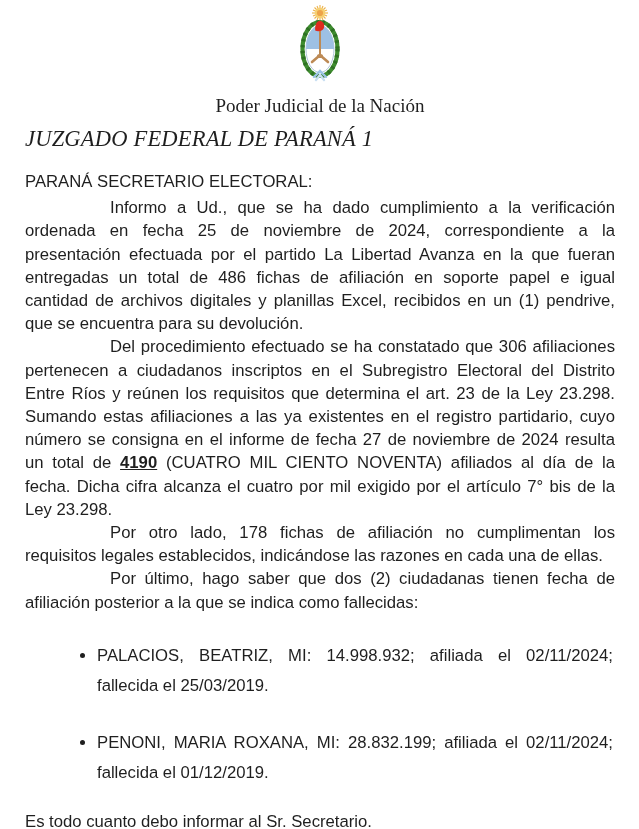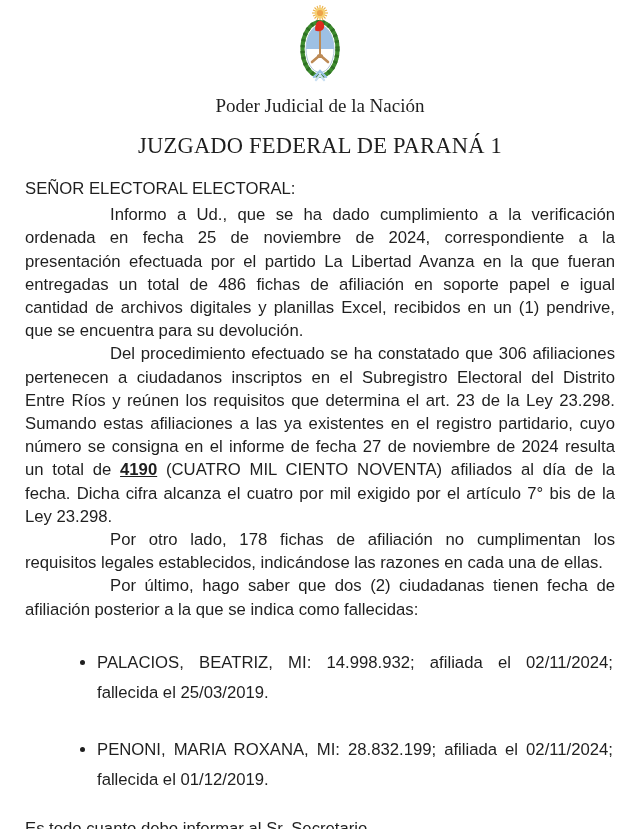--- a/index.html
+++ b/index.html
@@ -19,27 +19,27 @@
   .coa { display: block; margin: 0 auto; }
   .org-line {
     margin-top: 12px;
     text-align: center;
     font-family: "Liberation Serif", serif;
     font-size: 19px;
     line-height: 24px;
     font-weight: normal;
   }
   .court-title {
-    margin-top: 14px;
-    text-align: center;
+    margin-top: 7px;
     font-family: "Liberation Serif", serif;
     font-size: 22.5px;
     line-height: 28px;
     font-weight: normal;
     letter-spacing: 0.2px;
+    font-style: italic;
   }
   
   .salutation {
     margin-top: 17px;
     font-size: 16.7px;
     line-height: 23.2px;
   }
   .para {
     font-size: 16.7px;
     line-height: 23.2px;
@@ -111,21 +111,21 @@
 
     <g fill="none" stroke-width="2.4" stroke-linecap="round">
       <path d="M19,73 L25,67 L31,73" stroke="#9dc3e6"></path>
       <path d="M21,76 L25,71 L29,76" stroke="#c9dff2"></path>
     </g>
   </svg>
 
   <div class="org-line">Poder Judicial de la Nación</div>
   <h1 class="court-title">JUZGADO FEDERAL DE PARANÁ 1</h1>
 
-  <p class="salutation">SEÑOR ELECTORAL ELECTORAL:</p>
+  <p class="salutation">PARANÁ SECRETARIO ELECTORAL:</p>
 
   <p class="para first">Informo a Ud., que se ha dado cumplimiento a la verificación ordenada en fecha 25 de noviembre de 2024, correspondiente a la presentación efectuada por el partido La Libertad Avanza en la que fueran entregadas un total de 486 fichas de afiliación en soporte papel e igual cantidad de archivos digitales y planillas Excel, recibidos en un (1) pendrive, que se encuentra para su devolución.</p>
 
   <p class="para"><span>Del procedimiento efectuado se ha constatado que 306 afiliaciones pertenecen a ciudadanos inscriptos en el Subregistro Electoral del Distrito Entre Ríos y reúnen los requisitos que determina el art. 23 de la Ley 23.298. Sumando estas afiliaciones a las ya existentes en el registro partidario, cuyo número se consigna en el informe de fecha 27 de noviembre de 2024 resulta un total de </span><span class="emph">4190</span><span> (CUATRO MIL CIENTO NOVENTA) afiliados al día de la fecha. Dicha cifra alcanza el cuatro por mil exigido por el artículo 7° bis de la Ley 23.298.</span></p>
 
   <p class="para">Por otro lado, 178 fichas de afiliación no cumplimentan los requisitos legales establecidos, indicándose las razones en cada una de ellas.</p>
 
   <p class="para">Por último, hago saber que dos (2) ciudadanas tienen fecha de afiliación posterior a la que se indica como fallecidas:</p>
 
   <ul class="deceased-list">

